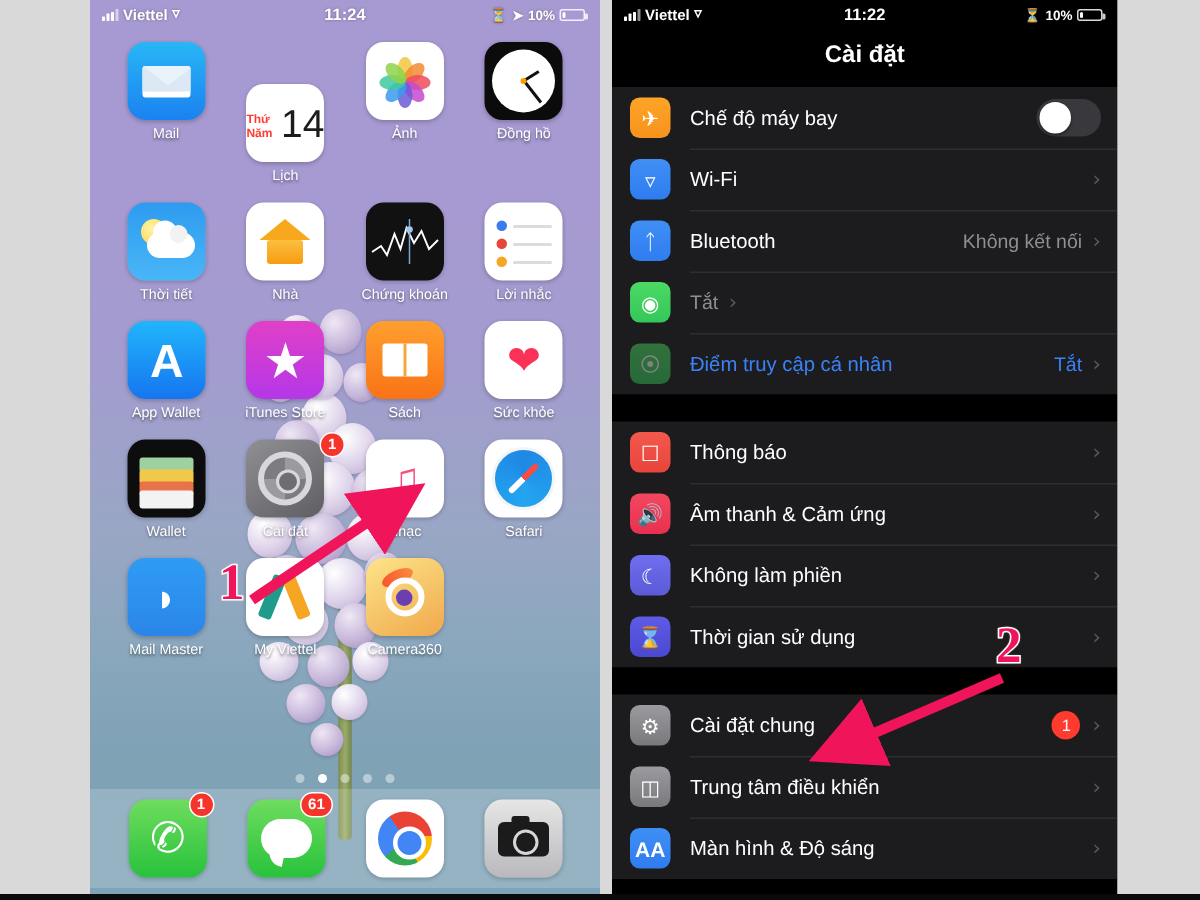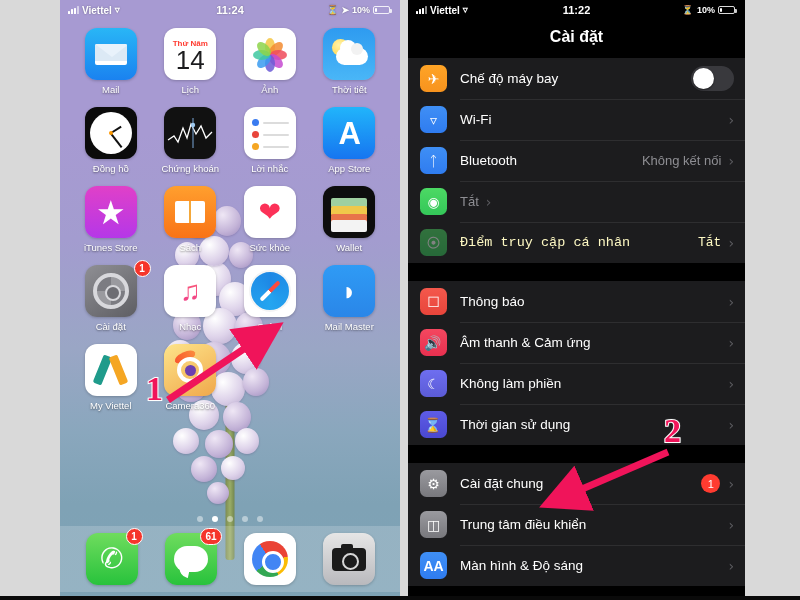--- a/index.html
+++ b/index.html
@@ -81,21 +81,21 @@
   }
 
   
   .ic-mail { background: linear-gradient(180deg,#29b6f6,#1a82f0); }
   .ic-mail .env { width:32px;height:21px;background:#fff;border-radius:2px;position:relative;overflow:hidden;}
   .ic-mail .env::after{content:"";position:absolute;left:-1px;top:-1px;width:34px;height:18px;
     background:linear-gradient(135deg,transparent 48%,#dce9f5 48%) , linear-gradient(225deg,transparent 48%,#dce9f5 48%);}
   .ic-mail .env::before{content:"";position:absolute;left:0;top:0;width:0;height:0;
     border-left:17px solid transparent;border-right:17px solid transparent;border-top:13px solid #e9f2fb;z-index:2}
 
-  .ic-cal { background:#fff; flex-direction: column; }
+  .ic-cal { background:#fff; flex-direction: row; margin-top: 28px; }
   .ic-cal .cal-d { font-size: 8px; color: #ff3b30; font-weight: bold; margin-top:4px;}
   .ic-cal .cal-n { font-size: 26px; color: #1c1c1e; line-height: .95; font-weight: 300;}
 
   .ic-photos { background:#fff; }
   .ic-photos .pin { position:relative; width:36px;height:36px; }
   .ic-photos .pet { position:absolute; left:13px; top:2px; width:10px;height:17px;
      border-radius:50%; opacity:.85; transform-origin: 50% 100%; }
 
   .ic-clock { background:#0b0b0b; }
   .ic-clock .face { width:42px;height:42px;border-radius:50%;background:#fff;position:relative; }
@@ -226,21 +226,21 @@
     content:""; position:absolute; left: 52px; right: 0; top: 0; height: 1px; background: #2e2e30;
   }
   .row .s-ico {
     width: 27px; height: 27px; border-radius: 6.5px; flex: none;
     display: flex; align-items: center; justify-content: center;
     color: #fff; font-size: 14px; margin-right: 13px;
   }
   .row .s-label { font-size: 13.5px; flex: 1; }
   .row .s-value { font-size: 13px; color: #8e8e93; margin-right: 7px; }
   .row .chev { color:#5b5b5f; font-size: 14px; margin-right: 11px; font-family: "DejaVu Sans", sans-serif; }
-  .row.dim .s-label, .row.dim .s-value { color: #fef9c3; font-family: Liberation Mono, monospace; }
+  .row.dim .s-label, .row.dim .s-value { color: #3b82f6; }
   .row.dim .s-ico { opacity: .45; }
   .s-badge {
     min-width: 19px; height: 19px; border-radius: 10px; background: #ff3b30; color:#fff;
     font-size: 11px; display: flex; align-items: center; justify-content: center; margin-right: 8px;
   }
   .toggle {
     width: 43px; height: 25px; border-radius: 13px; background: #39393d; position: relative; margin-right: 11px;
   }
   .toggle i { position:absolute; left:2px; top:2px; width:21px;height:21px;border-radius:50%;background:#fff;
     box-shadow:0 1px 2px rgba(0,0,0,.5); display:block; }
@@ -355,38 +355,45 @@
             <div class="pet" style="background:#6b5bd6;transform:rotate(180deg)"></div>
             <div class="pet" style="background:#3a9bf0;transform:rotate(225deg)"></div>
             <div class="pet" style="background:#3ec8a0;transform:rotate(270deg)"></div>
             <div class="pet" style="background:#8dd34a;transform:rotate(315deg)"></div>
           </div>
         </div>
         <div class="app-label">Ảnh</div>
       </div>
 
       <div class="app">
-        <div class="app-ico ic-weather">
-          <div class="sun"></div>
-            <div class="cld"></div>
-        </div>
-        <div class="app-label">Thời tiết</div>
-      </div>
-
-      <div class="app">
         <div class="app-ico ic-clock">
           <div class="face">
               <div class="hh"></div>
               <div class="mm"></div>
               <div class="dot"></div>
             </div>
         </div>
         <div class="app-label">Đồng hồ</div>
       </div>
 
+      <div class="app">
+        <div class="app-ico ic-weather">
+          <div class="sun"></div>
+            <div class="cld"></div>
+        </div>
+        <div class="app-label">Thời tiết</div>
+      </div>
+
+      <div class="app">
+        <div class="app-ico ic-home">
+          <div class="hs"></div>
+            <div class="hb"></div>
+        </div>
+        <div class="app-label">Nhà</div>
+      </div>
 
 
       <div class="app">
         <div class="app-ico ic-stocks">
           <svg viewBox="0 0 48 30">
               <polyline points="2,22 8,18 12,24 17,10 21,20 25,6 30,16 35,8 40,20 46,14" fill="none" stroke="#fff" stroke-width="1.3"></polyline>
             <line x1="27" y1="0" x2="27" y2="30" stroke="#7aa7d8" stroke-width="1"></line>
             <circle cx="27" cy="7" r="2.2" fill="#9ec8ee"></circle>
             </svg>
         </div>
@@ -408,21 +415,21 @@
               <span class="rl"></span>
             </div>
         </div>
         <div class="app-label">Lời nhắc</div>
       </div>
 
       <div class="app">
         <div class="app-ico ic-appstore">
             <span class="a-glyph">A</span>
           </div>
-        <div class="app-label">App Store</div>
+        <div class="app-label">App Wallet</div>
       </div>
 
       <div class="app">
         <div class="app-ico ic-itunes">
             <span class="star">★</span>
           </div>
         <div class="app-label">iTunes Store</div>
       </div>
 
       <div class="app">

